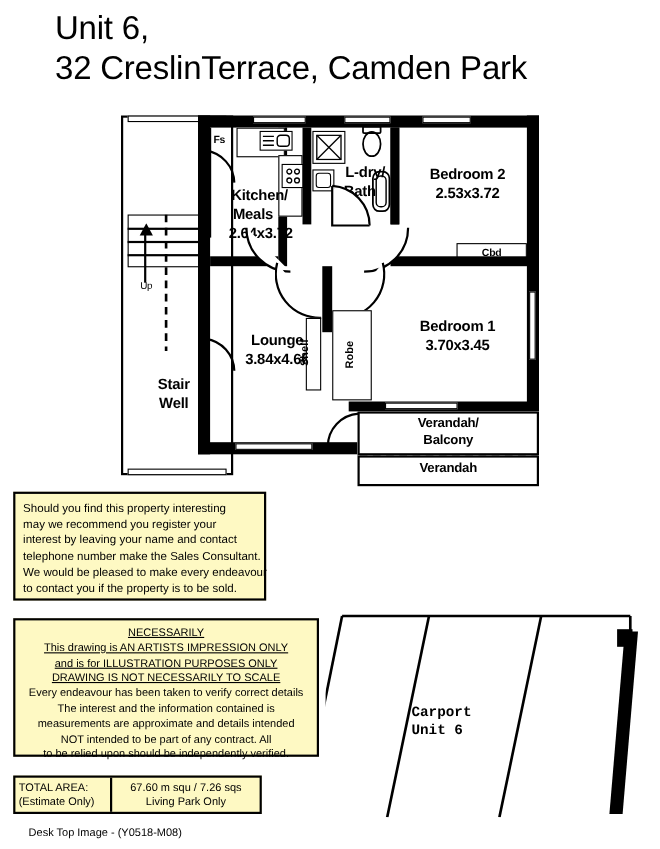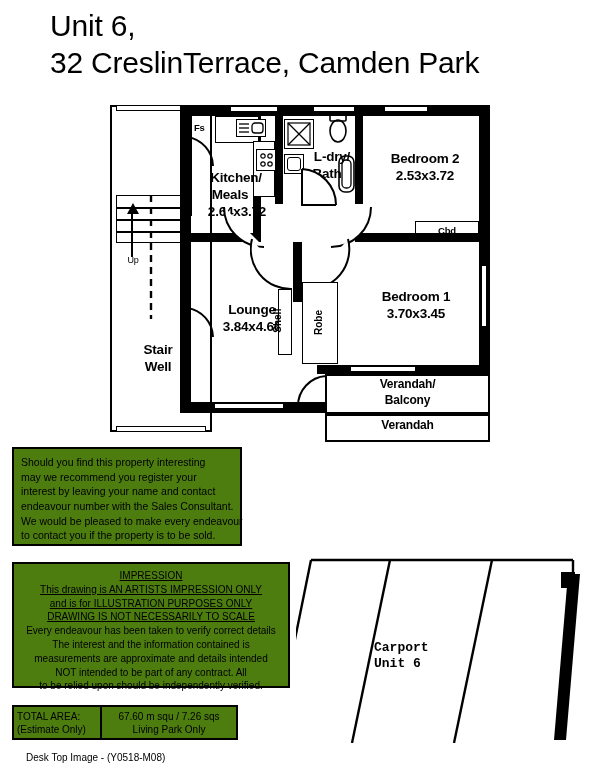--- a/index.html
+++ b/index.html
@@ -60,21 +60,21 @@
     white-space: nowrap;
     transform-origin: center center;
   }
 
   .thinbox { position: absolute; border: 1.5px solid #000000; background:#ffffff; }
 
   
   .textbox {
     position: absolute;
     border: 2px solid #000000;
-    background: #4d7c0f;
+    background: #fef9c3;
   }
   #interest-box {
     left: 12px; top: 447px; width: 230px; height: 99px;
     padding: 6px 7px 0 7px;
   }
   #interest-box p {
     margin: 0;
     font-size: 10.5px;
     line-height: 1.40;
     white-space: nowrap;
@@ -300,27 +300,27 @@
 
     <div class="thinbox" style="left:215px; top:317px; width:165px; height:28px; border-width:2px;"></div>
     <div class="rlabel sm" style="left:215px; top:322px; width:165px;">Verandah</div>
 
   </div>
 
   <div class="textbox" id="interest-box">
     <p>Should you find this property interesting</p>
     <p>may we recommend you register your</p>
     <p>interest by leaving your name and contact</p>
-    <p>endeavour number with the Sales Consultant.</p>
+    <p>telephone number make the Sales Consultant.</p>
     <p>We would be pleased to make every endeavour</p>
     <p>to contact you if the property is to be sold.</p>
   </div>
 
   <div class="textbox" id="disclaimer-box">
-    <p class="u">IMPRESSION</p>
+    <p class="u">NECESSARILY</p>
     <p class="u">This drawing is AN ARTISTS IMPRESSION ONLY</p>
     <p class="u">and is for ILLUSTRATION PURPOSES ONLY</p>
     <p class="u">DRAWING IS NOT NECESSARILY TO SCALE</p>
     <p>Every endeavour has been taken to verify correct details</p>
     <p>The interest and the information contained is</p>
     <p>measurements are approximate and details intended</p>
     <p>NOT intended to be part of any contract. All</p>
     <p>to be relied upon should be independently verified.</p>
   </div>
 

